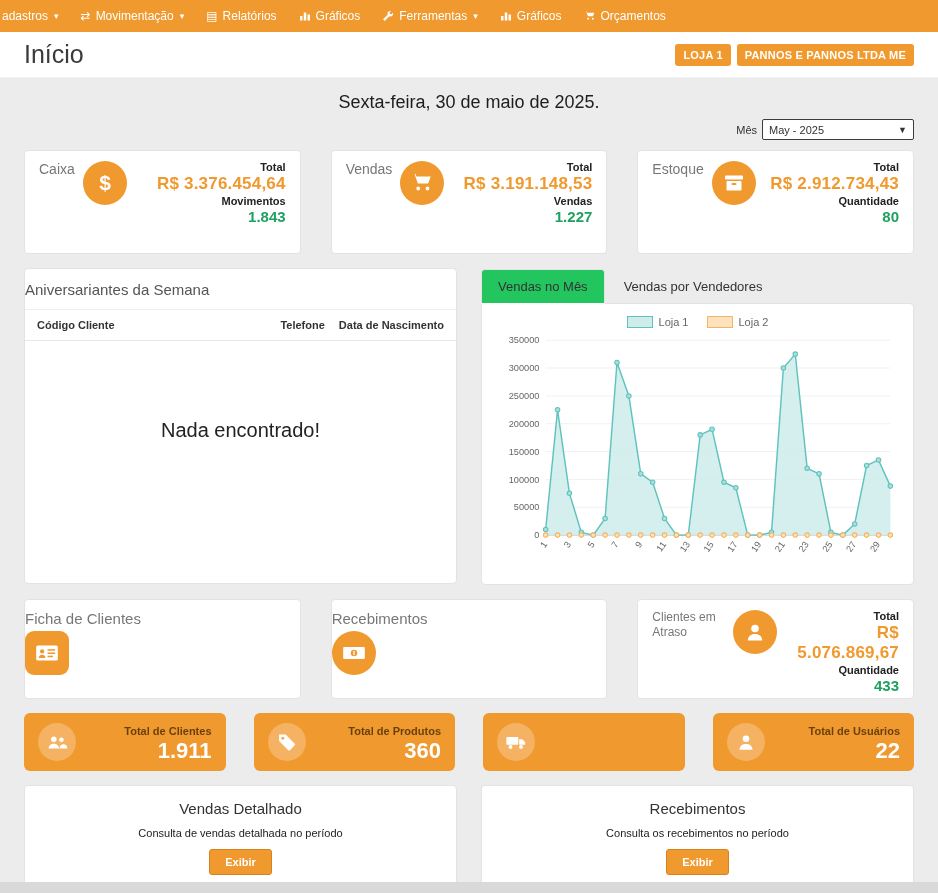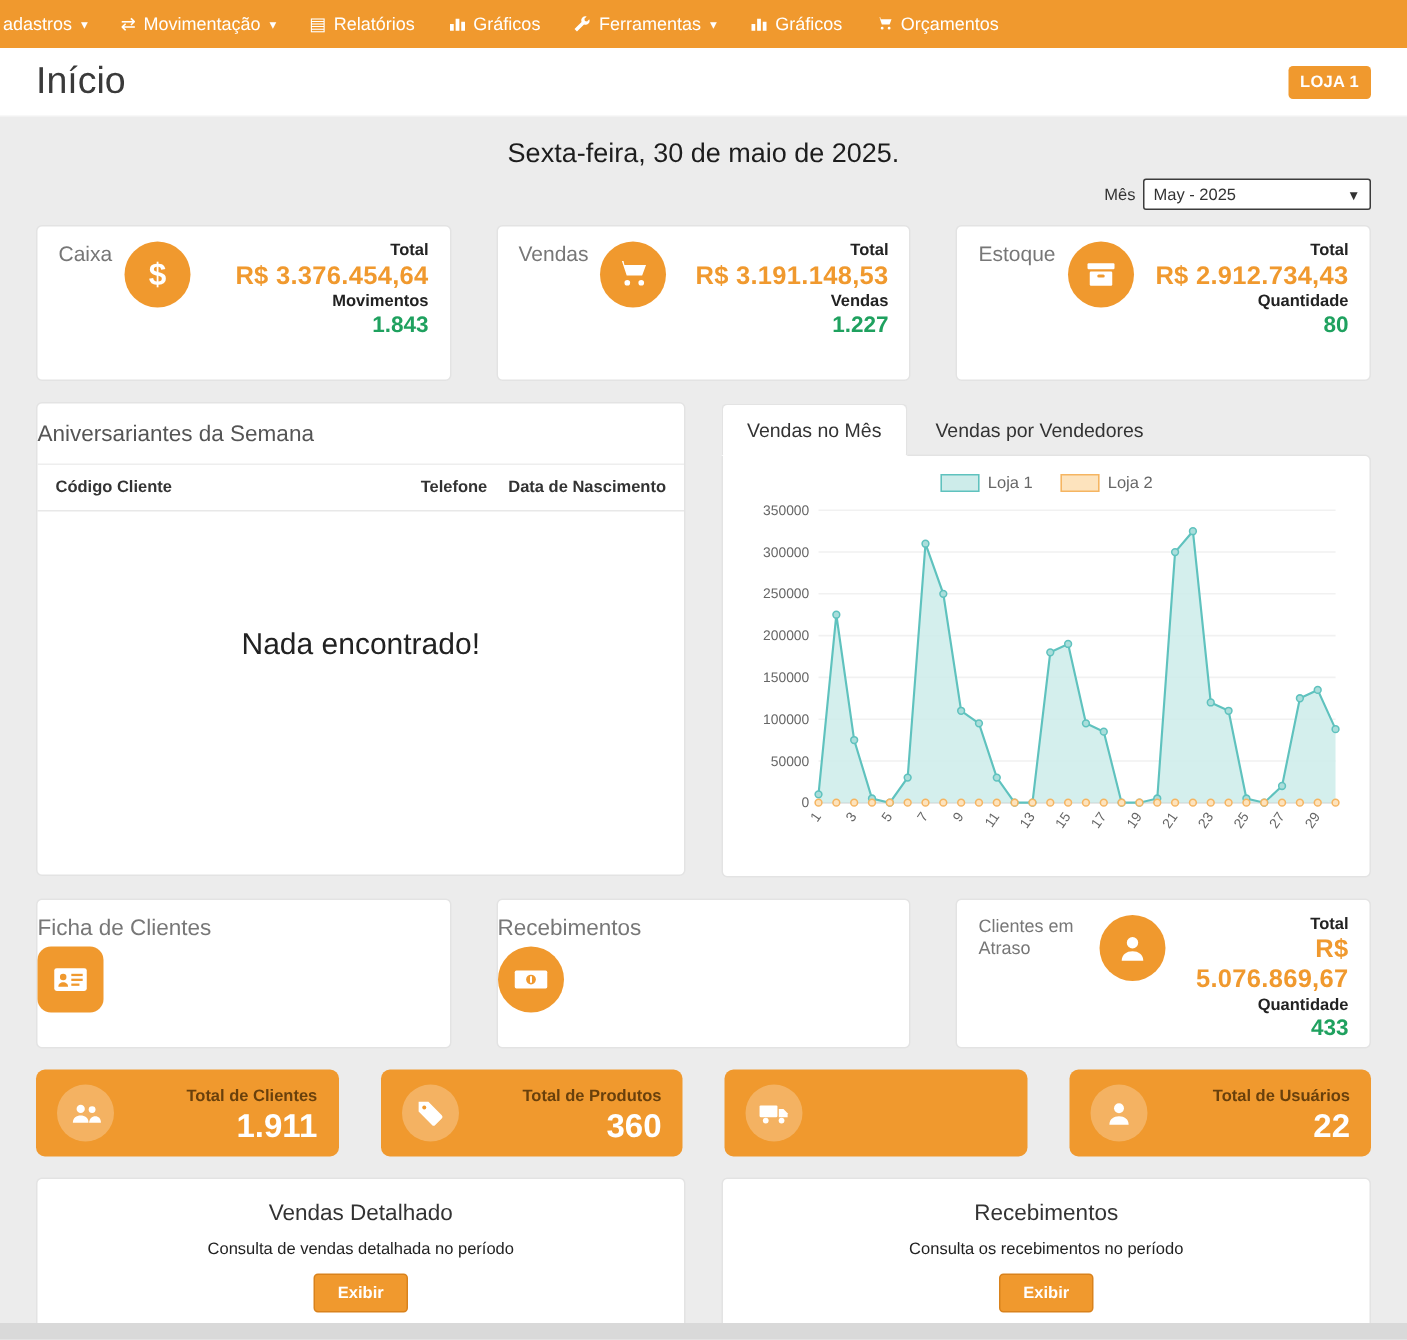--- a/index.html
+++ b/index.html
@@ -75,21 +75,21 @@
   .bday-title{text-align:left;font-size:15px;color:#555;padding:12px 0 11px;border-bottom:1px solid #eee;}
   .bday-head{display:flex;justify-content:space-between;padding:9px 12px;border-bottom:1px solid #e8e8e8;font-size:11px;font-weight:bold;}
   .bday-head .right-cols{display:flex;gap:14px;}
   .bday-empty{flex:1;display:flex;align-items:flex-start;justify-content:center;padding-top:78px;font-size:20px;color:#222;}
   
   .tabs-row{display:flex;gap:2px;}
   .tab{
     font-size:13px;padding:9px 16px;border:1px solid transparent;border-radius:4px 4px 0 0;
     cursor:pointer;color:#333;background:transparent;position:relative;top:1px;
   }
-  .tab.active{background:#ffffff;border-color:var(--card-border);border-bottom-color:#fff;}
+  .tab.active{background:#22c55e;border-color:var(--card-border);border-bottom-color:#fff;}
   .chart-panel{height:282px;padding:12px 10px 6px;border-top-left-radius:0;}
   .legend{display:flex;justify-content:center;gap:18px;align-items:center;margin-bottom:4px;}
   .legend-item{display:flex;align-items:center;gap:6px;font-size:11px;color:#666;}
   .swatch{width:26px;height:12px;border:1px solid;}
   .swatch.loja1{background:var(--teal-fill);border-color:var(--teal-stroke);}
   .swatch.loja2{background:#fde3bd;border-color:var(--orange-dot);}
   .chart-svg{width:100%;height:238px;display:block;}
   
   .center-card{height:100px;display:flex;flex-direction:column;padding-top:10px;gap:4px;}
   .center-card .stat-title{font-size:15px;}
@@ -169,20 +169,21 @@
         </svg>
     </span>
     <span>Orçamentos</span>
   </div>
 </div>
 
 <div class="header-band">
   <h1 class="page-title">Início</h1>
   <div class="badges">
     <span class="badge">LOJA 1</span>
+    <span class="badge">PANNOS E PANNOS LTDA ME</span>
   </div>
 </div>
 
 <div class="container">
   <div class="date-line">Sexta-feira, 30 de maio de 2025.</div>
 
   <div class="month-row">
     <span>Mês</span>
     <div class="month-select">
       <span>May - 2025</span>

